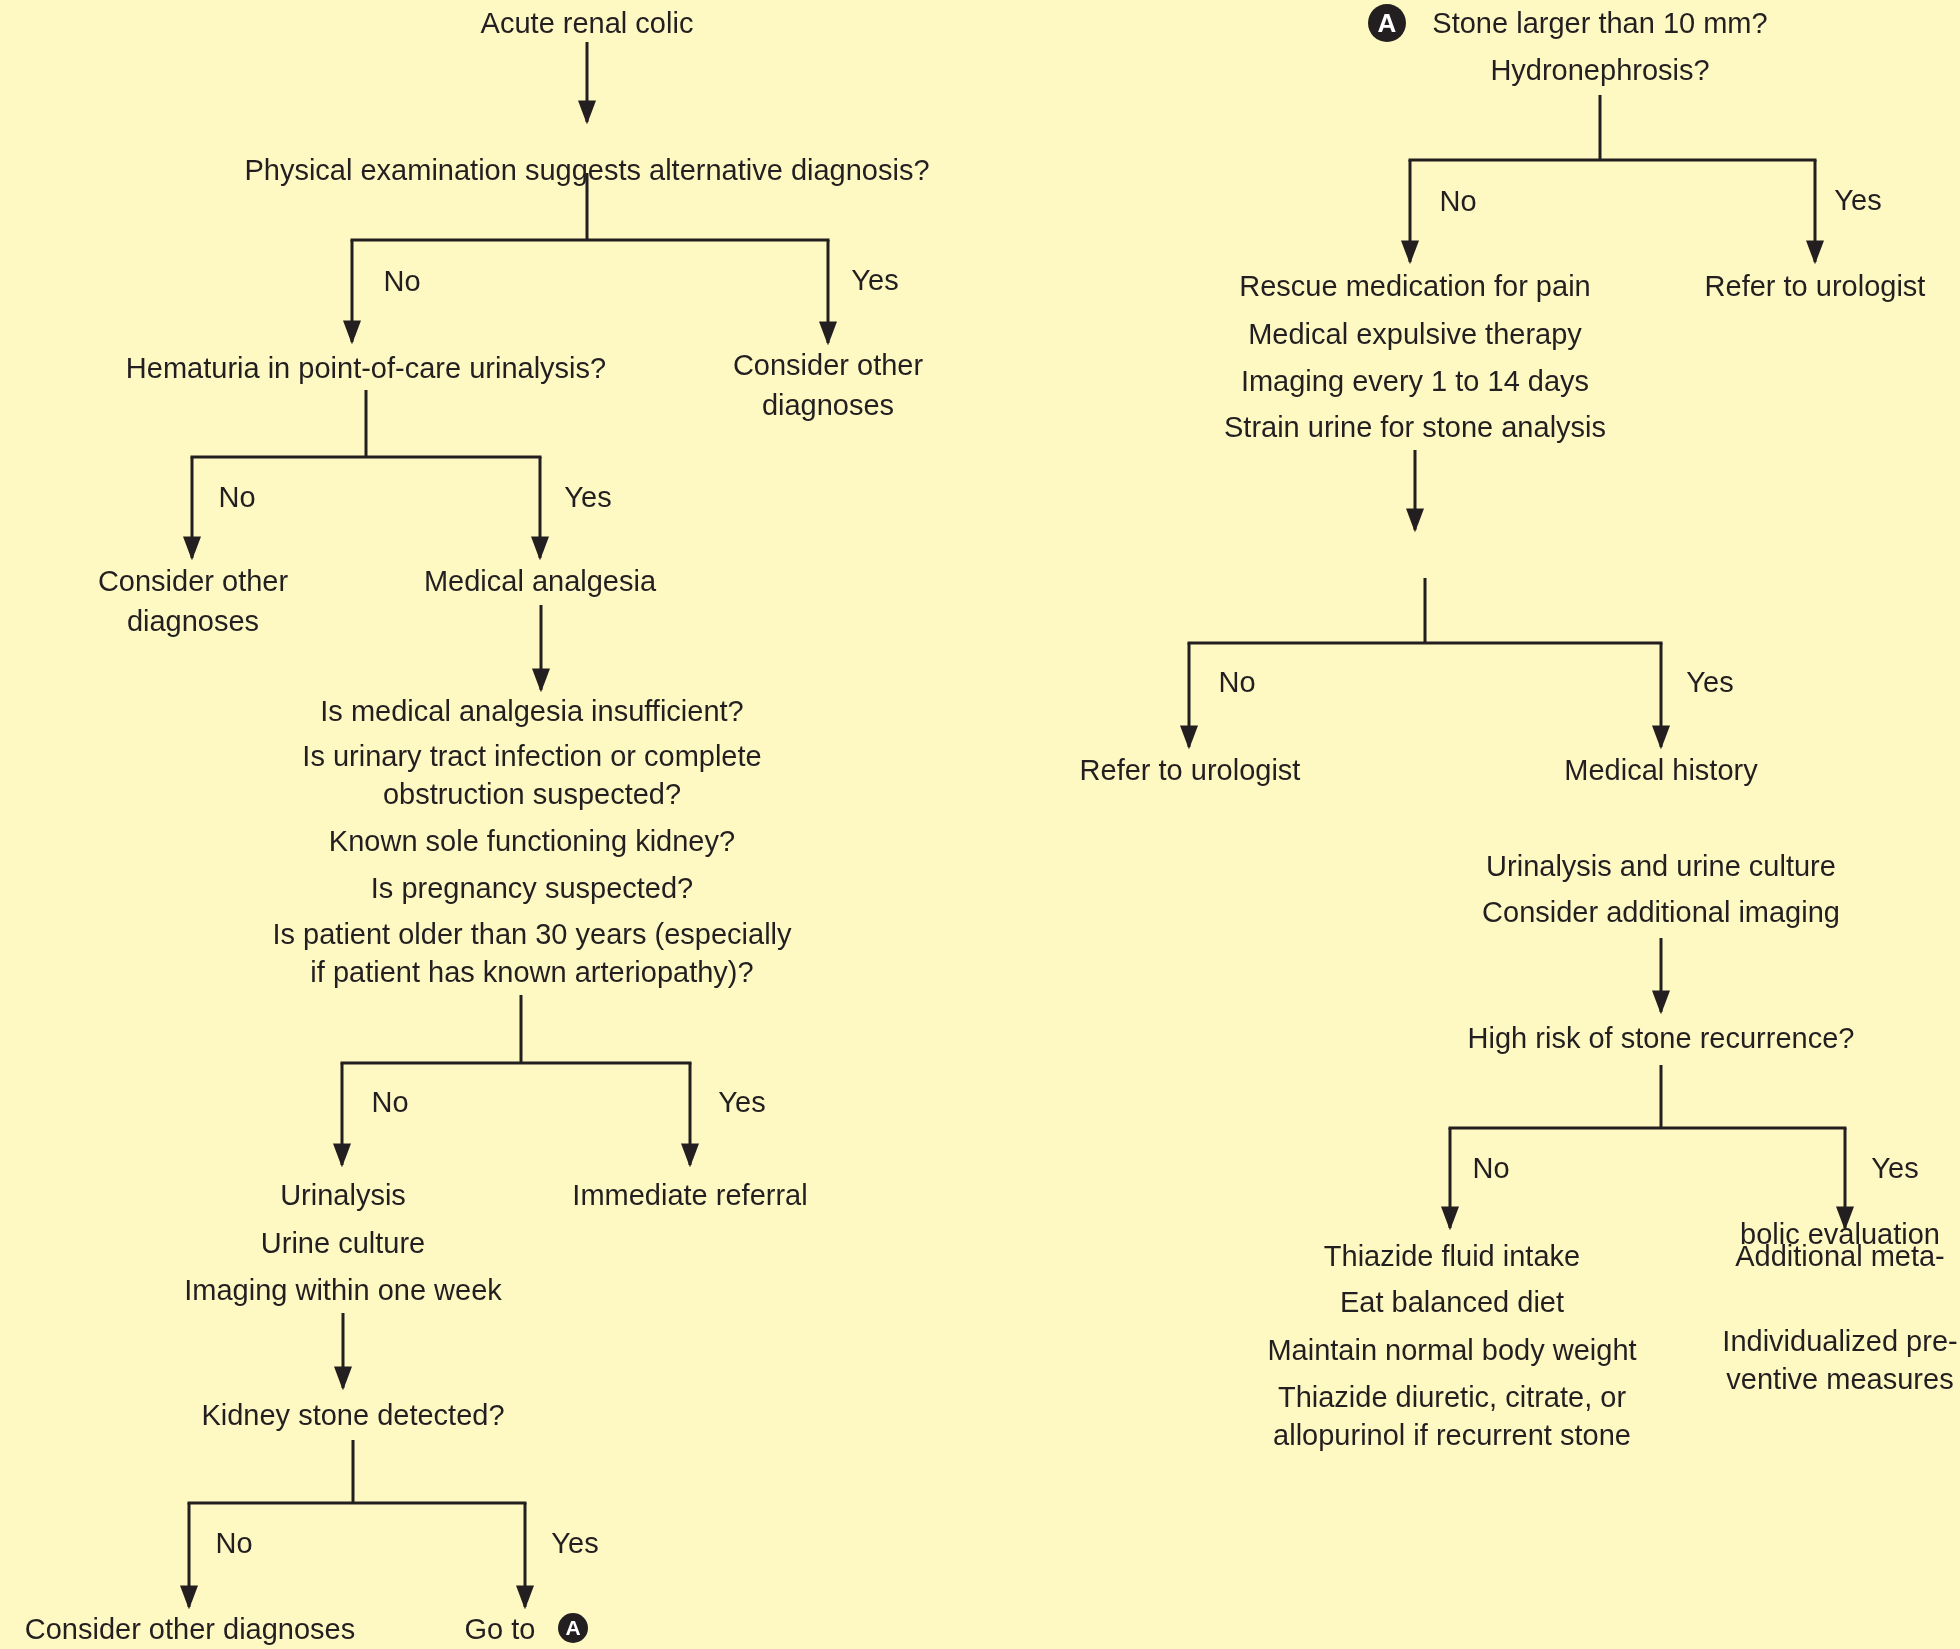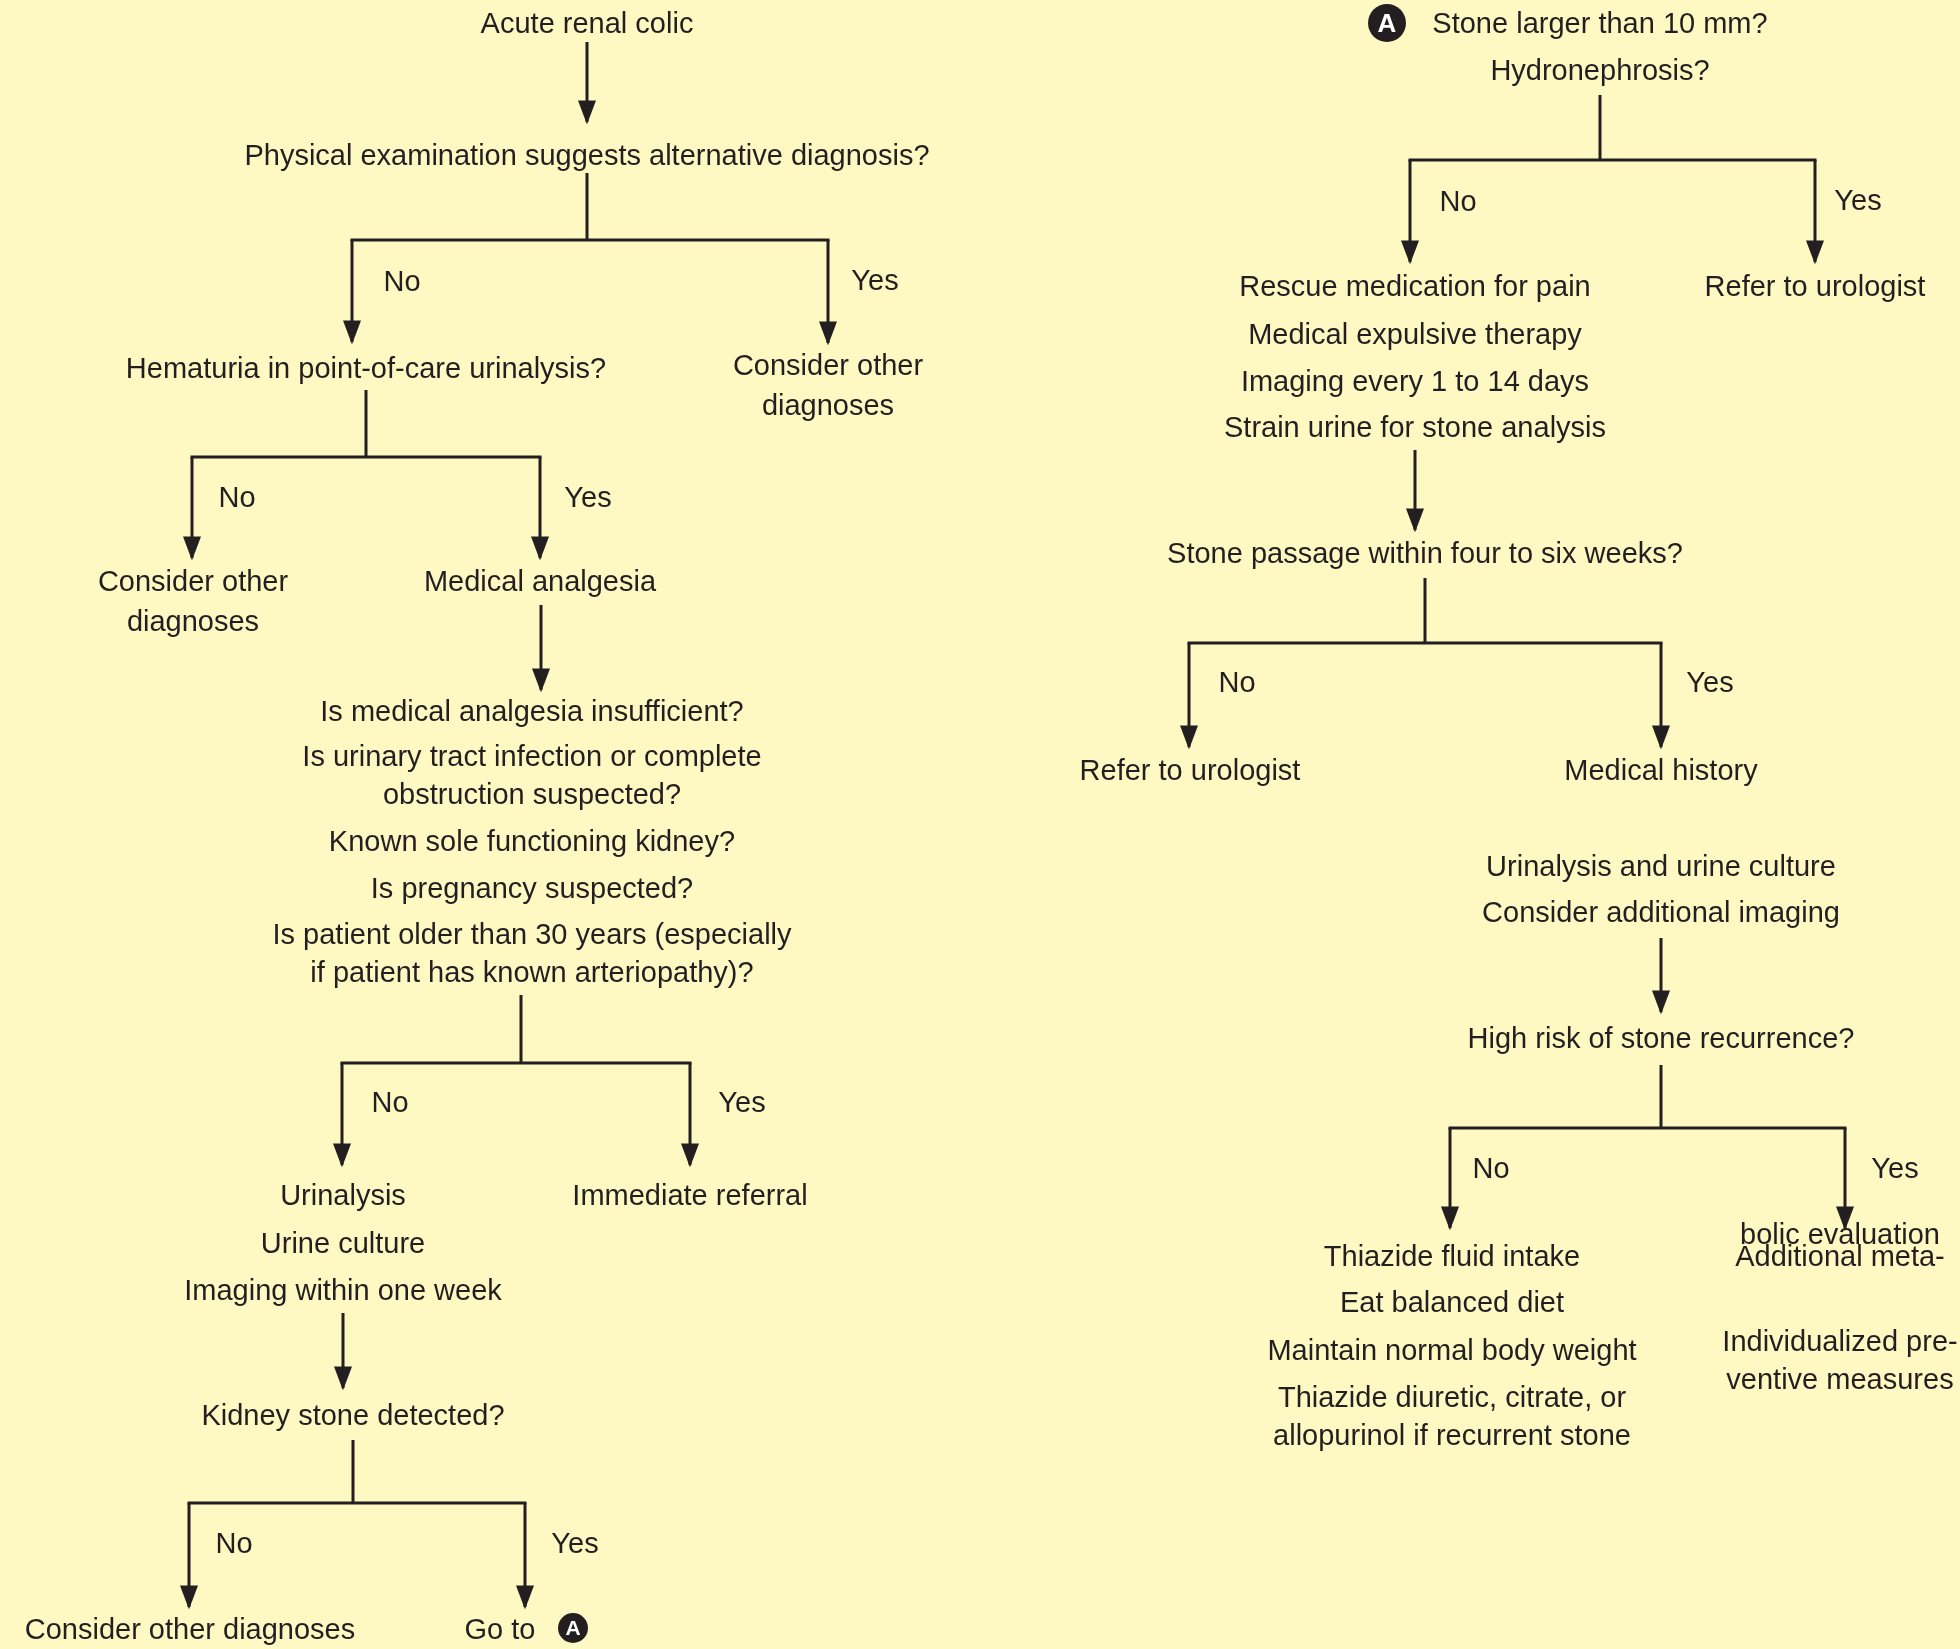--- a/index.html
+++ b/index.html
@@ -78,21 +78,21 @@
       <line x1="1661" y1="643" x2="1661" y2="747" marker-end="url(#arw)"></line>
       <line x1="1661" y1="938" x2="1661" y2="1012" marker-end="url(#arw)"></line>
       <line x1="1661" y1="1065" x2="1661" y2="1128"></line>
       <line x1="1450" y1="1128" x2="1845" y2="1128" stroke-linecap="square"></line>
       <line x1="1450" y1="1128" x2="1450" y2="1228" marker-end="url(#arw)"></line>
       <line x1="1845" y1="1128" x2="1845" y2="1228" marker-end="url(#arw)"></line>
     </g>
   </svg>
 
   <div class="t" style="left:587px;top:23px">Acute renal colic</div>
-  <div class="t" style="left:587px;top:155px">Physical examination suggests alternative diagnosis?</div>
+  <div class="t" style="left:587px;top:170px">Physical examination suggests alternative diagnosis?</div>
   <div class="t" style="left:402px;top:281px">No</div>
   <div class="t" style="left:875px;top:280px">Yes</div>
   <div class="t" style="left:366px;top:368px">Hematuria in point-of-care urinalysis?</div>
   <div class="t" style="left:828px;top:365px">Consider other</div>
   <div class="t" style="left:828px;top:405px">diagnoses</div>
   <div class="t" style="left:237px;top:497px">No</div>
   <div class="t" style="left:588px;top:497px">Yes</div>
   <div class="t" style="left:193px;top:581px">Consider other</div>
   <div class="t" style="left:193px;top:621px">diagnoses</div>
   <div class="t" style="left:540px;top:581px">Medical analgesia</div>
@@ -119,21 +119,20 @@
   <div class="badge big" style="left:1387px;top:23px">A</div>
   <div class="t" style="left:1600px;top:23px">Stone larger than 10 mm?</div>
   <div class="t" style="left:1600px;top:70px">Hydronephrosis?</div>
   <div class="t" style="left:1458px;top:201px">No</div>
   <div class="t" style="left:1858px;top:200px">Yes</div>
   <div class="t" style="left:1415px;top:286px">Rescue medication for pain</div>
   <div class="t" style="left:1415px;top:334px">Medical expulsive therapy</div>
   <div class="t" style="left:1415px;top:381px">Imaging every 1 to 14 days</div>
   <div class="t" style="left:1415px;top:427px">Strain urine for stone analysis</div>
   <div class="t" style="left:1815px;top:286px">Refer to urologist</div>
-  <div class="t" style="left:1425px;top:553px">Stone passage within four to six weeks?</div>
   <div class="t" style="left:1237px;top:682px">No</div>
   <div class="t" style="left:1710px;top:682px">Yes</div>
   <div class="t" style="left:1190px;top:770px">Refer to urologist</div>
   <div class="t" style="left:1661px;top:770px">Medical history</div>
   <div class="t" style="left:1661px;top:866px">Urinalysis and urine culture</div>
   <div class="t" style="left:1661px;top:912px">Consider additional imaging</div>
   <div class="t" style="left:1661px;top:1038px">High risk of stone recurrence?</div>
   <div class="t" style="left:1491px;top:1168px">No</div>
   <div class="t" style="left:1895px;top:1168px">Yes</div>
   <div class="t" style="left:1452px;top:1256px">Thiazide fluid intake</div>

